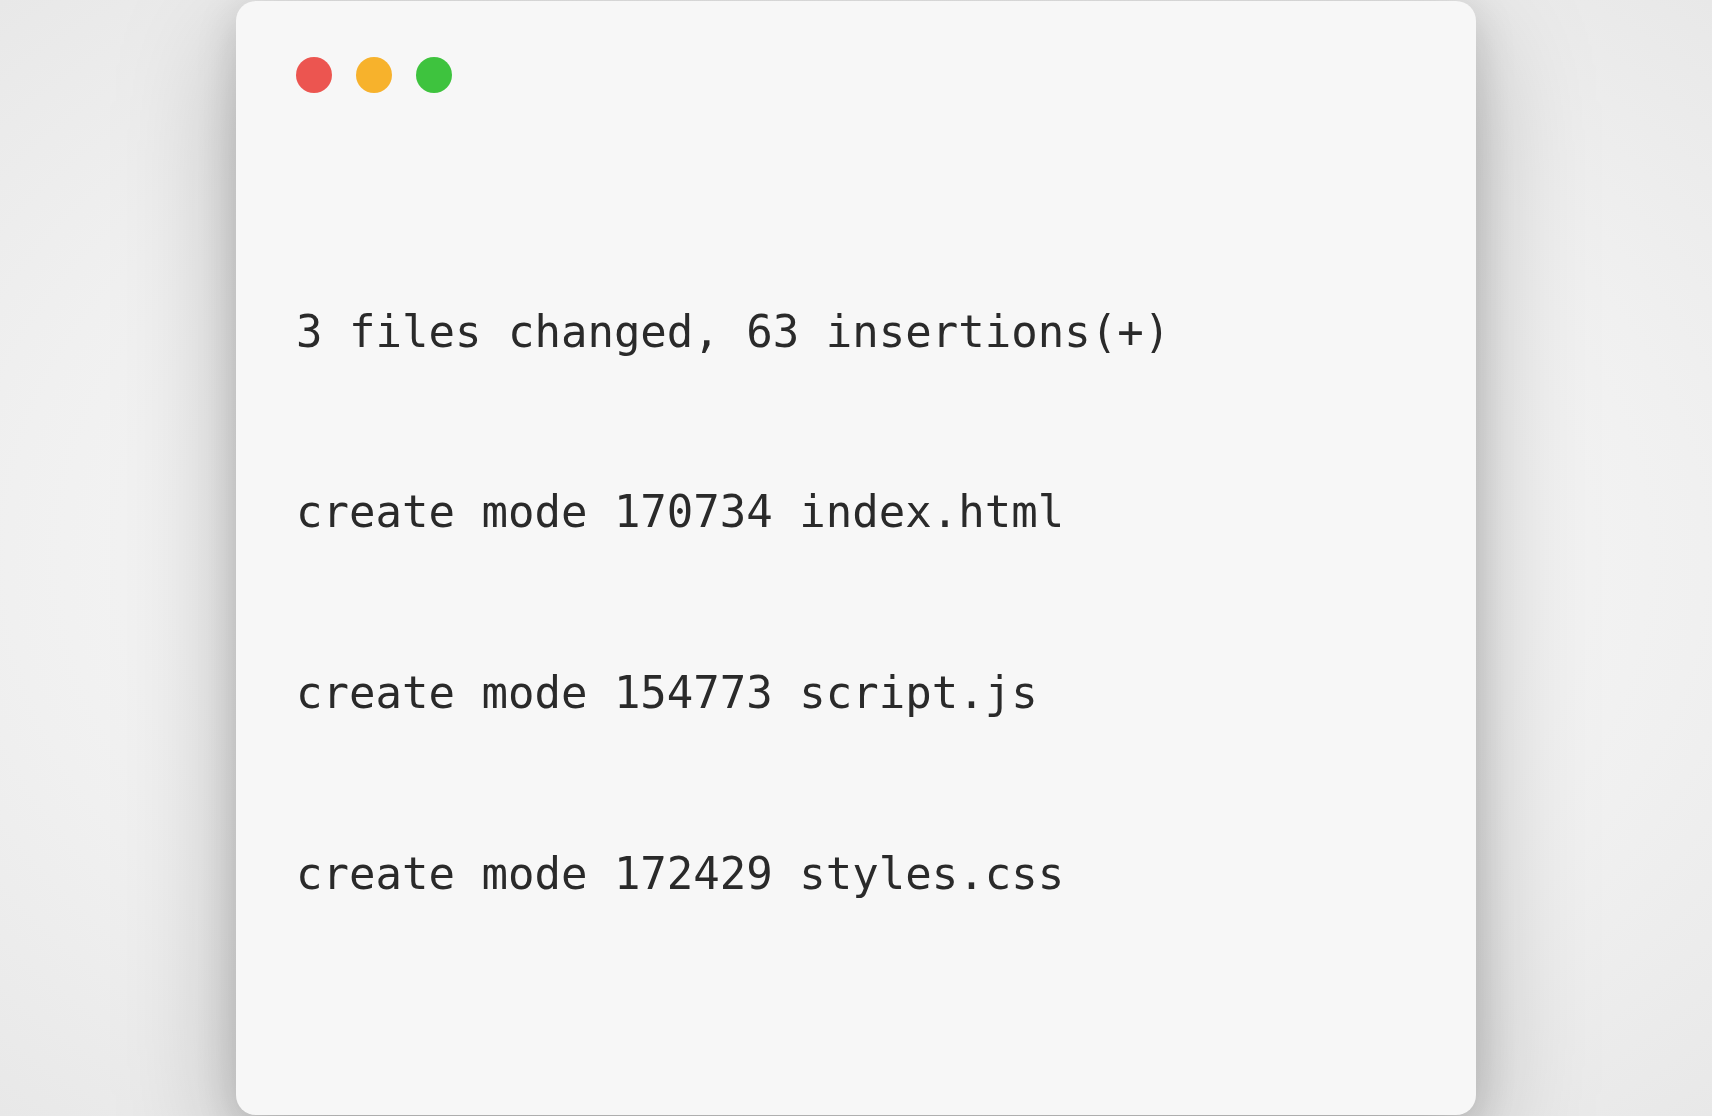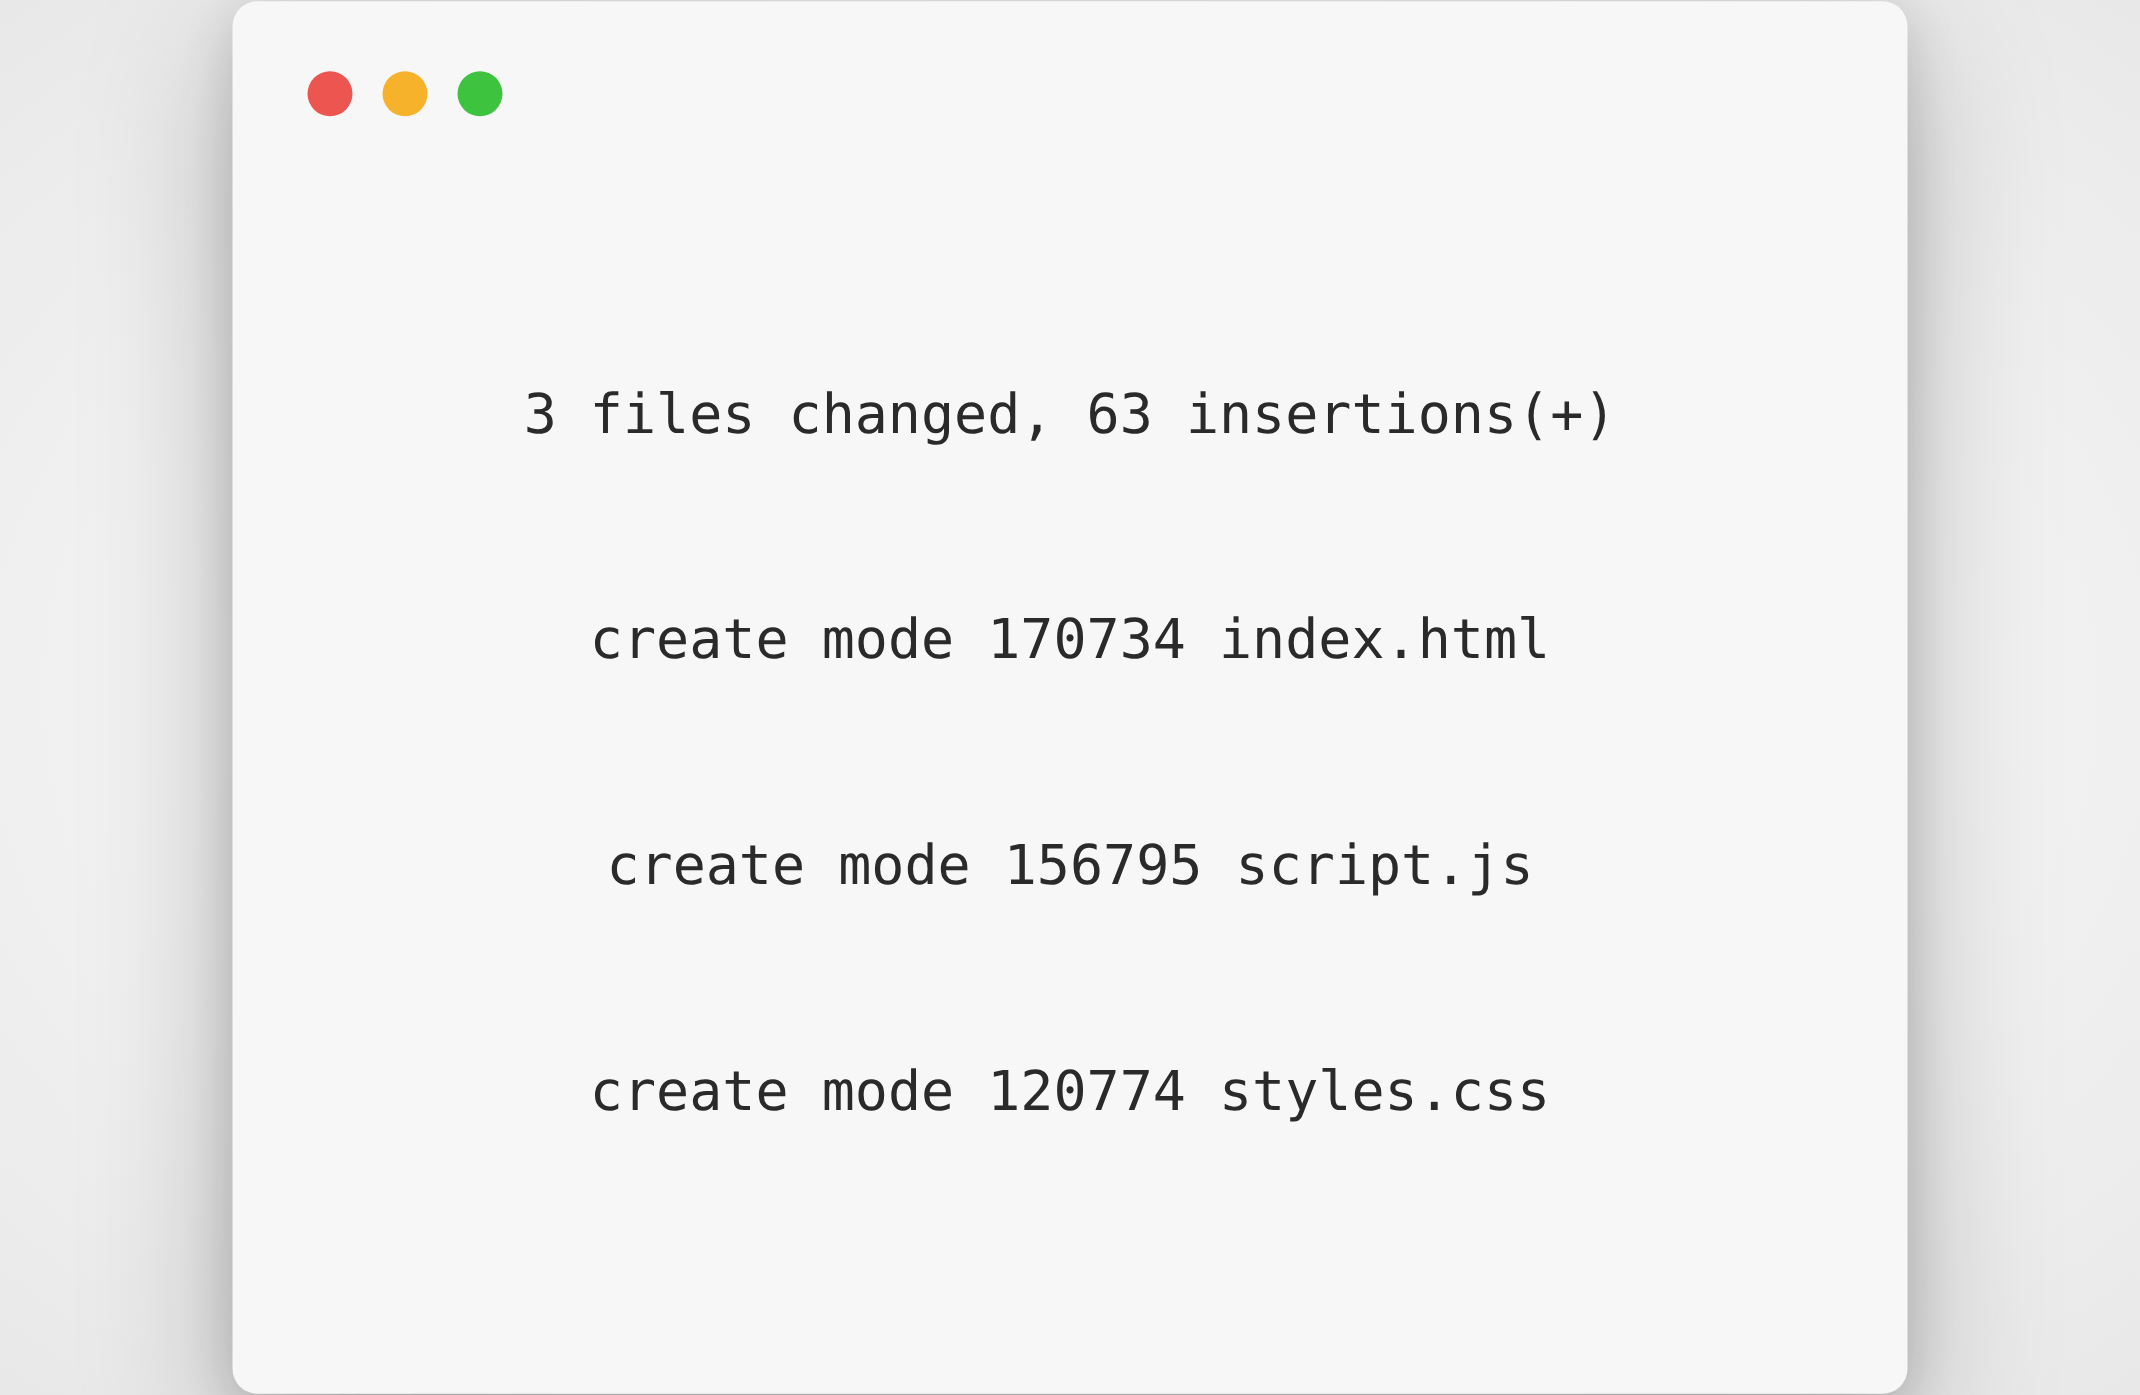--- a/index.html
+++ b/index.html
@@ -12,26 +12,25 @@
       width: 1712px;
       height: 1116px;
       background: radial-gradient(ellipse at center, #ffffff 0%, #f0f0f0 70%, #e8e8e8 100%);
       display: flex;
       align-items: center;
       justify-content: center;
       font-family: ui-monospace, "SF Mono", "Menlo", "Monaco", "Consolas", monospace;
     }
     
     .terminal-window {
-      width: 1340px;
+      width: 1240px;
       background: #f7f7f7;
       border-radius: 20px;
       box-shadow: 0 40px 120px rgba(0,0,0,0.25), 0 10px 40px rgba(0,0,0,0.15);
       padding: 56px 60px 90px 60px;
-      text-align: center;
     }
     
     .window-controls {
       display: flex;
       gap: 24px;
       margin-bottom: 88px;
     }
     
     .control-dot {
       width: 36px;
@@ -68,16 +67,16 @@
 
 <div class="terminal-window">
   <div class="window-controls">
     <div class="control-dot control-close"></div>
     <div class="control-dot control-minimize"></div>
     <div class="control-dot control-maximize"></div>
   </div>
   <div class="terminal-content">
     <span class="terminal-line">3 files changed, 63 insertions(+)</span>
     <span class="terminal-line">create mode 170734 index.html</span>
-    <span class="terminal-line">create mode 156795 script.js</span>
-    <span class="terminal-line">create mode 120774 styles.css</span>
+    <span class="terminal-line">create mode 154773 script.js</span>
+    <span class="terminal-line">create mode 172429 styles.css</span>
   </div>
 </div>
 
 </body></html>

